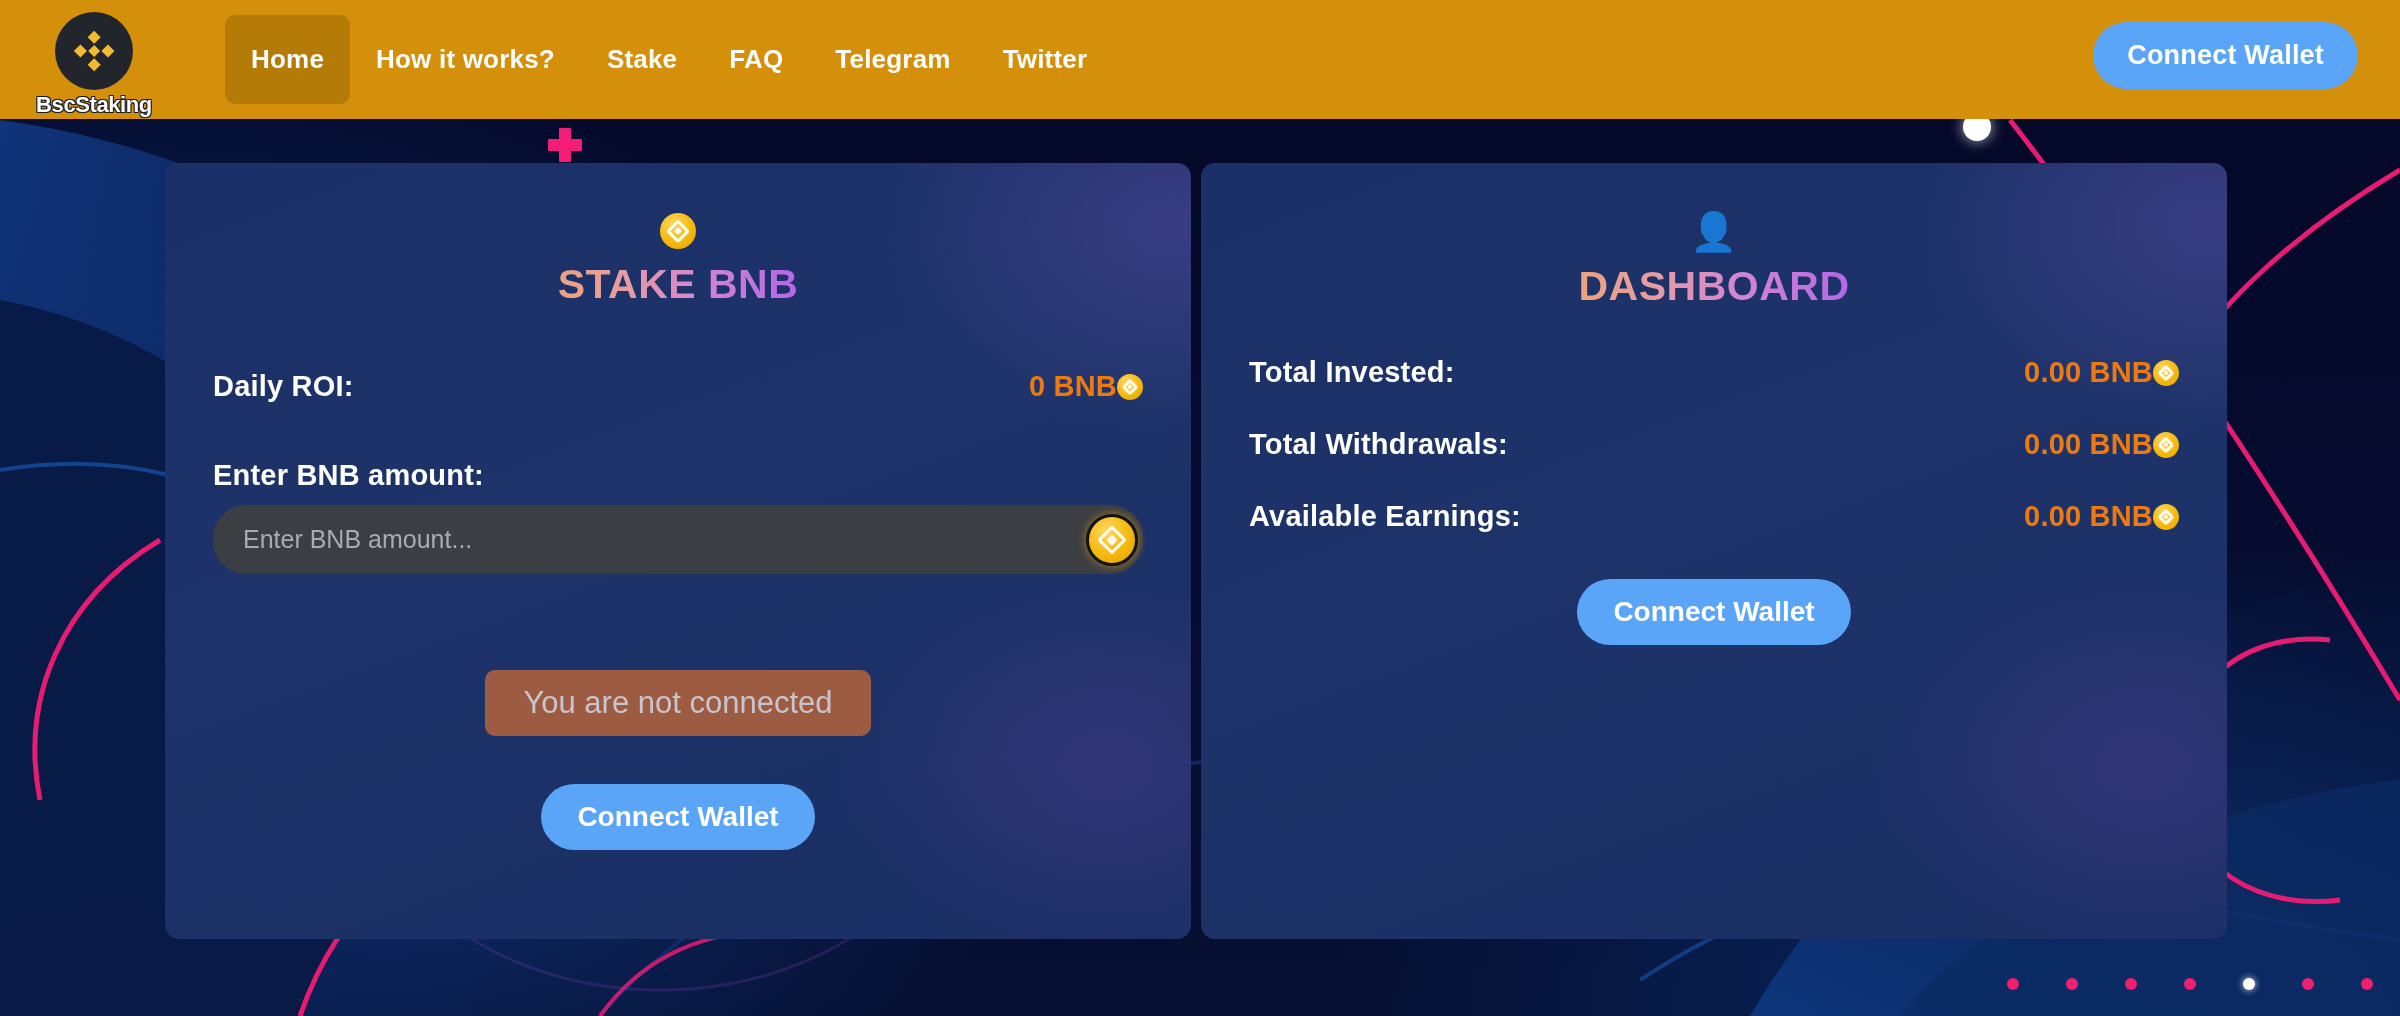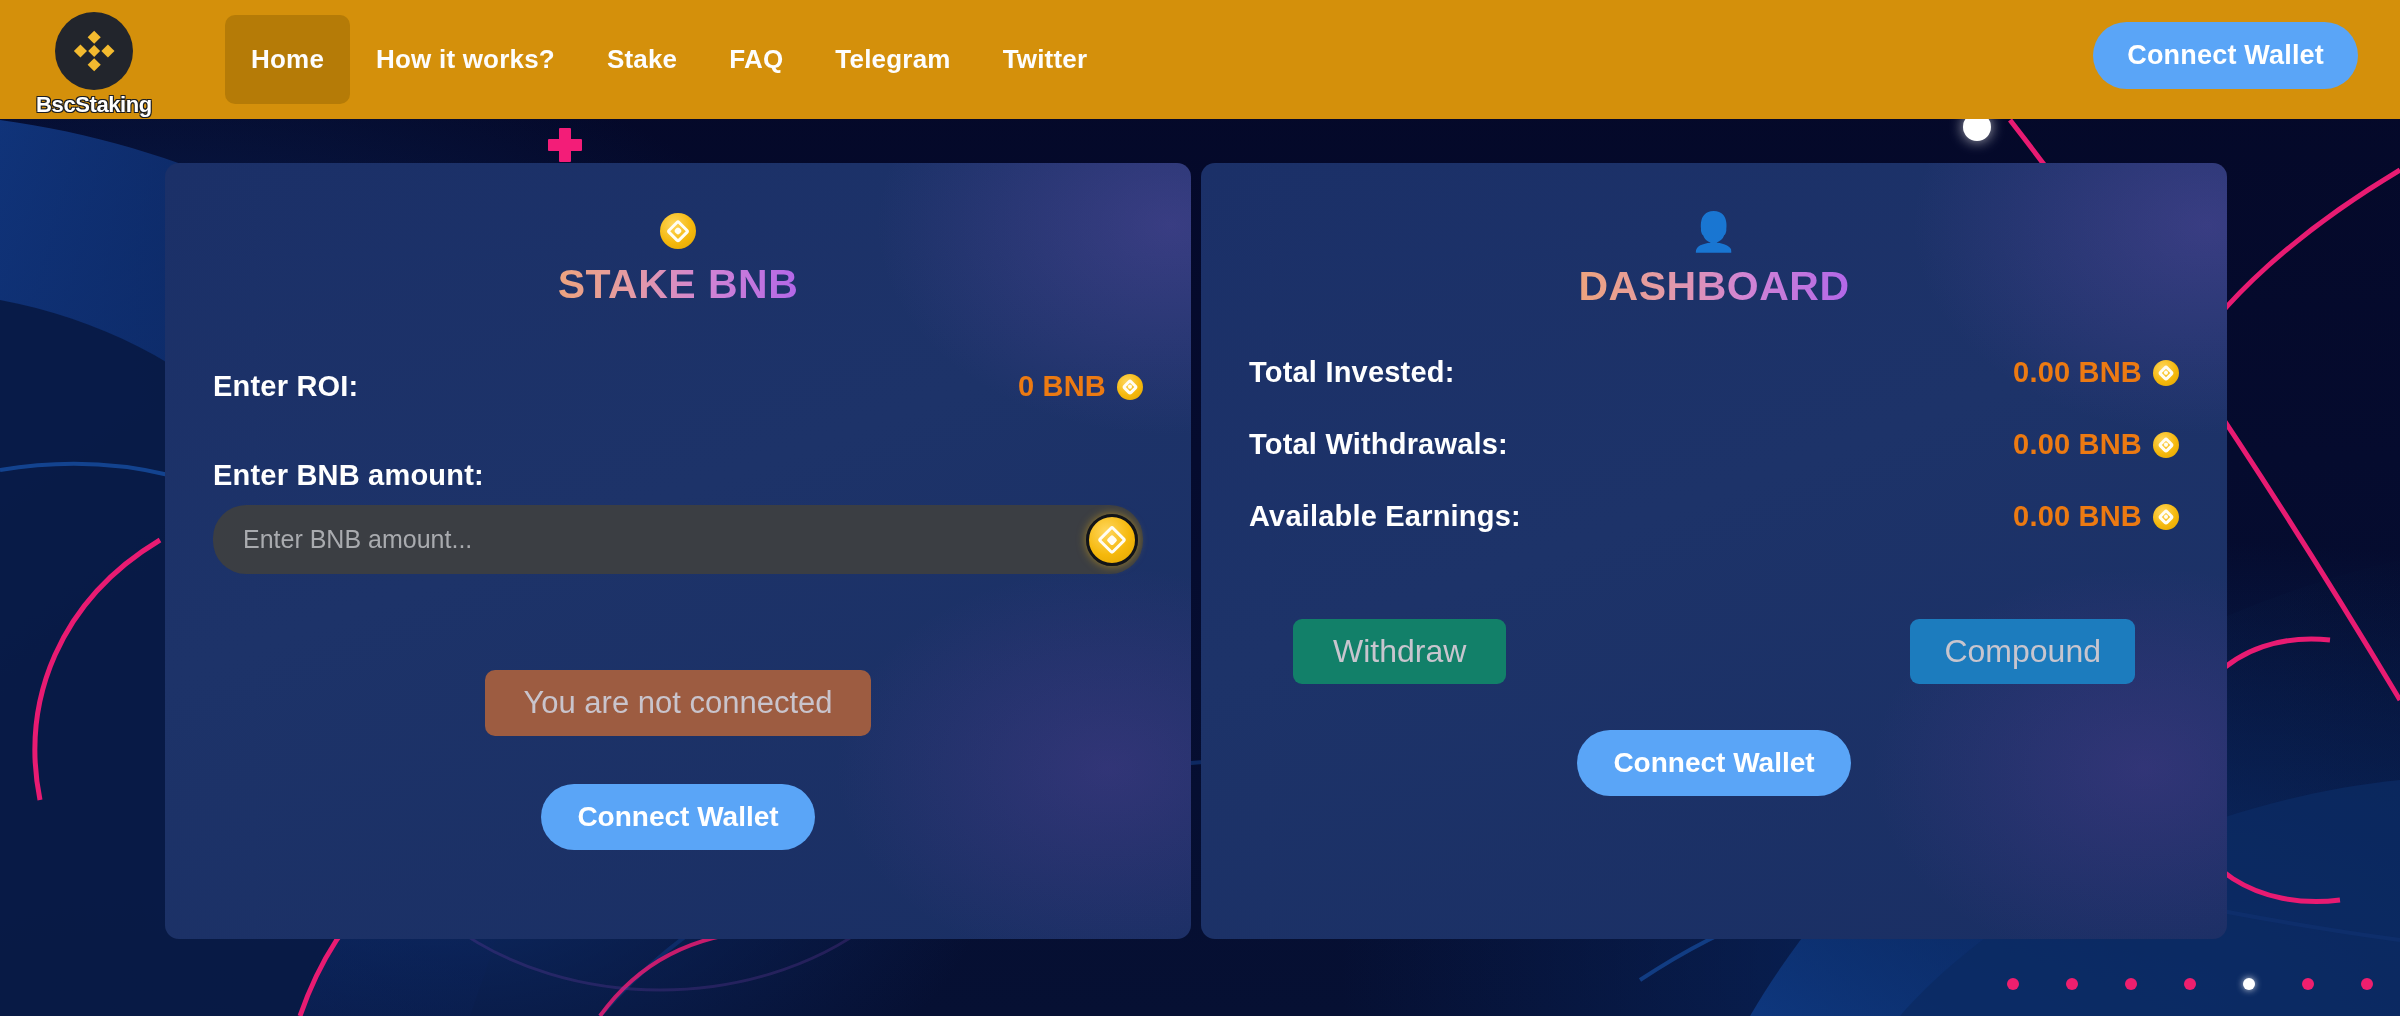--- a/index.html
+++ b/index.html
@@ -141,21 +141,21 @@
 
   
   .roi-row {
     display: flex; align-items: center; justify-content: space-between;
     margin-top: 56px;
   }
   .row-label {
     color: #ffffff; font-size: 29px; font-weight: bold;
     letter-spacing: 0.2px;
   }
-  .row-value-wrap { display: flex; align-items: center; gap: 11px; }
+  .row-value-wrap { display: flex; align-items: center; }
   .row-value {
     color: #ec7a12; font-size: 29px; font-weight: bold;
     letter-spacing: 0.2px;
   }
 
   .field-label {
     color: #ffffff; font-size: 29px; font-weight: bold;
     margin-top: 56px; margin-bottom: 13px;
     letter-spacing: 0.2px;
   }
@@ -327,21 +327,21 @@
 
   <div class="cards">
 
     <section class="card">
       <div class="card-title">
         <span class="bnb-coin" style="width:36px;height:36px;"></span>
         <span class="title-text">STAKE BNB</span>
       </div>
 
       <div class="roi-row">
-        <span class="row-label">Enter ROI:</span>
+        <span class="row-label">Daily ROI:</span>
         <span class="row-value-wrap">
           <span class="row-value">0 BNB</span>
           <span class="bnb-coin" style="width:26px;height:26px;"></span>
         </span>
       </div>
 
       <div class="field-label">Enter BNB amount:</div>
       <div class="input-wrap">
         <input class="amount-input" type="text" placeholder="Enter BNB amount..." style="">
         <span class="bnb-coin input-coin"></span>
@@ -374,24 +374,20 @@
         </div>
         <div class="stat-row">
           <span class="row-label">Available Earnings:</span>
           <span class="row-value-wrap">
             <span class="row-value">0.00 BNB</span>
             <span class="bnb-coin" style="width:26px;height:26px;"></span>
           </span>
         </div>
       </div>
 
-      <div class="action-row">
-        <button class="btn-withdraw">Withdraw</button>
-        <button class="btn-compound">Compound</button>
-      </div>
 
       <div class="right-connect-wrap">
         <button class="connect-pill" style="margin-top:0;">Connect Wallet</button>
       </div>
     </section>
   </div>
 
   <div class="dot-row">
     <span class="dot"></span>
     <span class="dot"></span>

